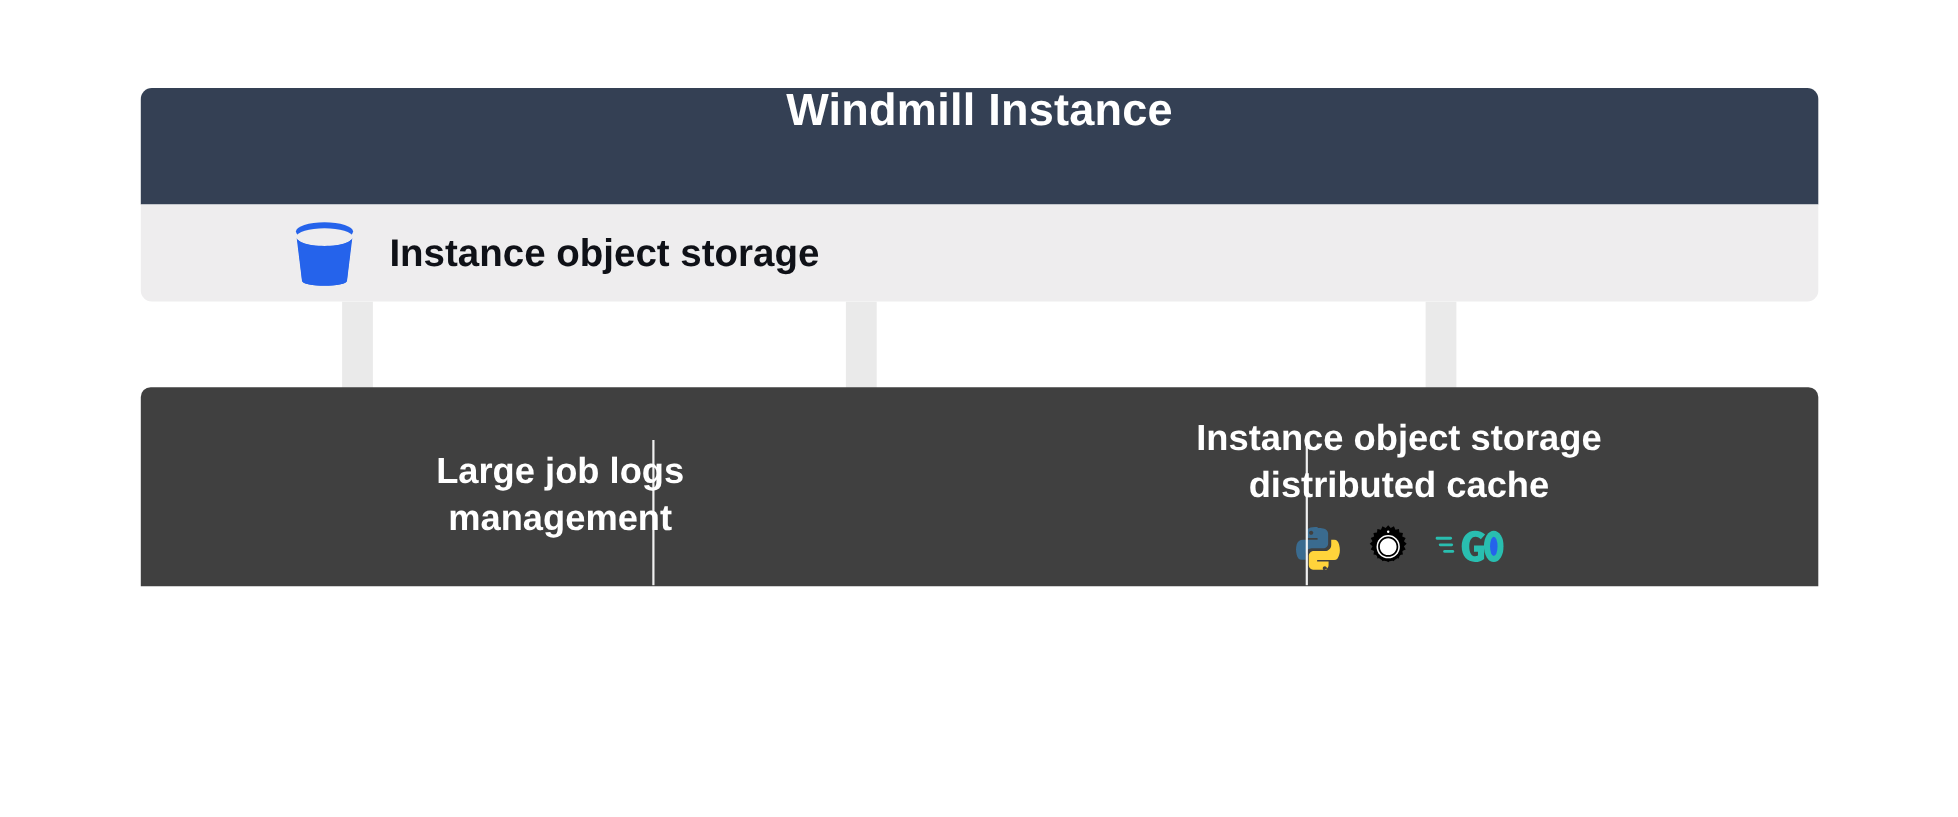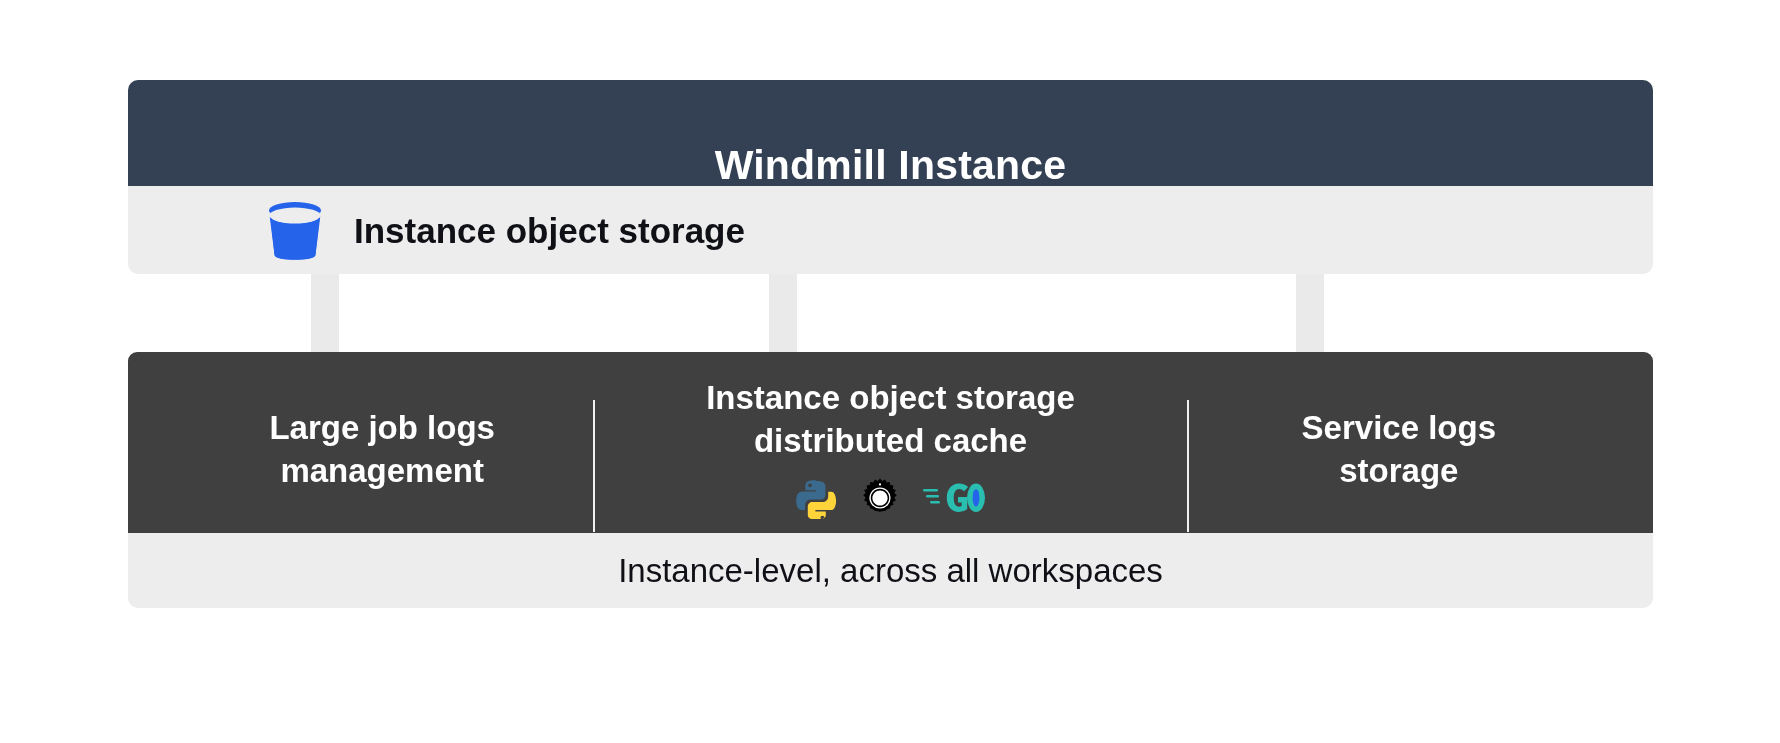--- a/index.html
+++ b/index.html
@@ -33,21 +33,21 @@
   
   .header-band {
     position: absolute;
     left: 0;
     top: 0;
     width: 1525px;
     height: 106px;
     background: #344054;
     border-radius: 10px 10px 0 0;
     display: flex;
-    align-items: flex-end;
+    align-items: flex-start;
     justify-content: center;
   }
   .header-title {
     color: #ffffff;
     font-size: 41px;
     font-weight: bold;
     letter-spacing: 0.2px;
     line-height: 1;
   }
 
@@ -262,24 +262,17 @@
               <path d="M36 2.5 c-7 0-12.2 5.5-12.2 14.2 0 8.7 5 14.2 12.2 14.2 3.3 0 6.2-1 8.2-2.8 v-12.1 h-9.2 v5.6 h3.6 v3.5 c-.7 .4-1.6 .6-2.5 .6 -3.3 0-5.4-2.9-5.4-8.9 0-5.9 2.2-8.9 5.6-8.9 2.1 0 3.6 .9 4.9 2.4 l3.9-4.3 c-2.2-2.3-5.3-3.5-9.1-3.5 z" fill="#29beb0"></path>
               <ellipse cx="53" cy="16.7" rx="9" ry="14.2" fill="#29beb0"></ellipse>
               <ellipse cx="53" cy="16.7" rx="3.4" ry="8.8" fill="#2563eb"></ellipse>
             </svg>
           </span>
         </div>
       </div>
 
       <div class="col-divider divider-2"></div>
 
-      <div class="feature-col">
-        <div class="feature-title">Service logs
-storage</div>
-      </div>
-    </div>
-
-    <div class="footer-band">
-      <div class="footer-text">Instance-level, across all workspaces</div>
-    </div>
+    </div>
+
 
   </div>
 </div>
 
 </body></html>

